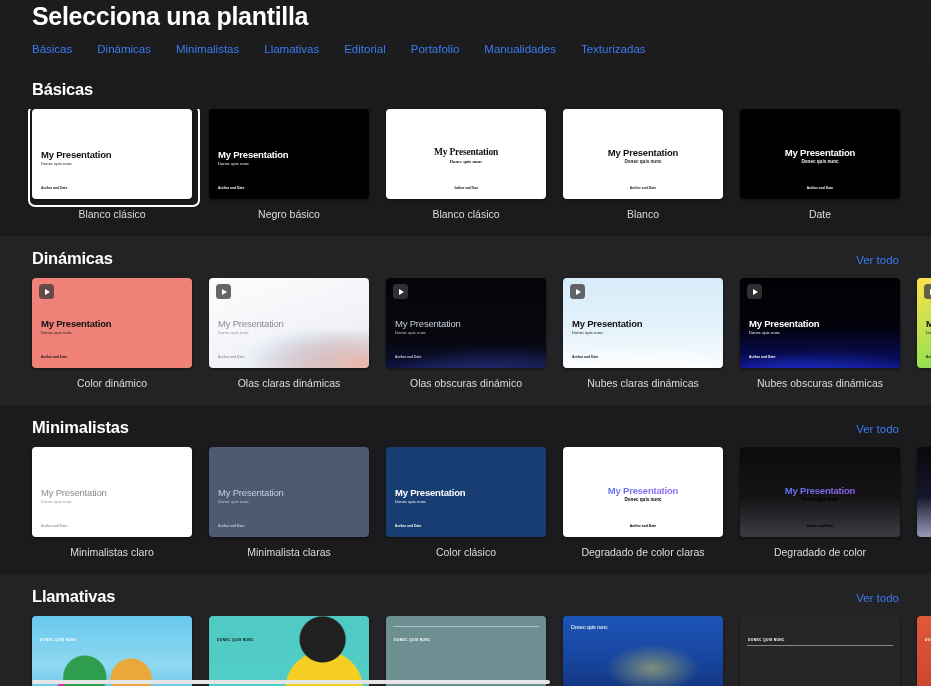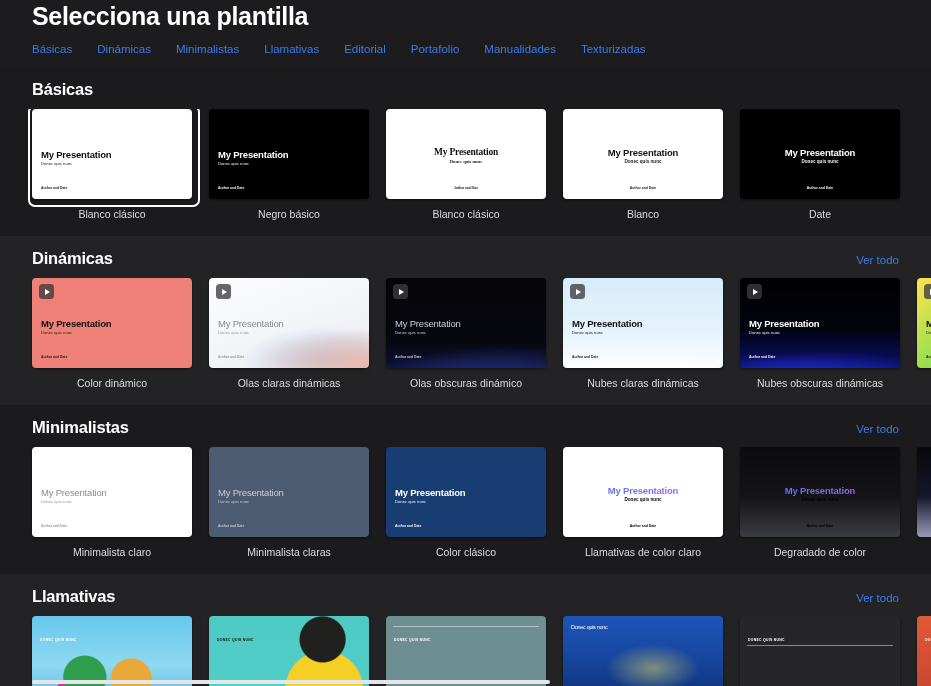--- a/index.html
+++ b/index.html
@@ -353,21 +353,21 @@
             <div class="cell">
               <div class="thumb-wrap">
                 <div class="thumb bg-white">
                   <div class="sl muted">
                     <div class="t">My Presentation</div>
                     <div class="s">Donec quis nunc</div>
                     <div class="a">Author and Date</div>
                   </div>
                 </div>
               </div>
-              <div class="cap">Minimalista claro</div>
+              <div class="cap">Minimalistas claro</div>
             </div>
             <div class="cell">
               <div class="thumb-wrap">
                 <div class="thumb bg-slate">
                   <div class="sl mutedl">
                     <div class="t">My Presentation</div>
                     <div class="s">Donec quis nunc</div>
                     <div class="a">Author and Date</div>
                   </div>
                 </div>
@@ -389,21 +389,21 @@
             <div class="cell">
               <div class="thumb-wrap">
                 <div class="thumb bg-white">
                   <div class="sl grad-text center">
                     <div class="t">My Presentation</div>
                     <div class="s">Donec quis nunc</div>
                     <div class="a">Author and Date</div>
                   </div>
                 </div>
               </div>
-              <div class="cap">Llamativas de color claro</div>
+              <div class="cap">Degradado de color claras</div>
             </div>
             <div class="cell">
               <div class="thumb-wrap">
                 <div class="thumb bg-dark-grad">
                   <div class="sl grad-text center">
                     <div class="t">My Presentation</div>
                     <div class="s">Donec quis nunc</div>
                     <div class="a">Author and Date</div>
                   </div>
                 </div>

